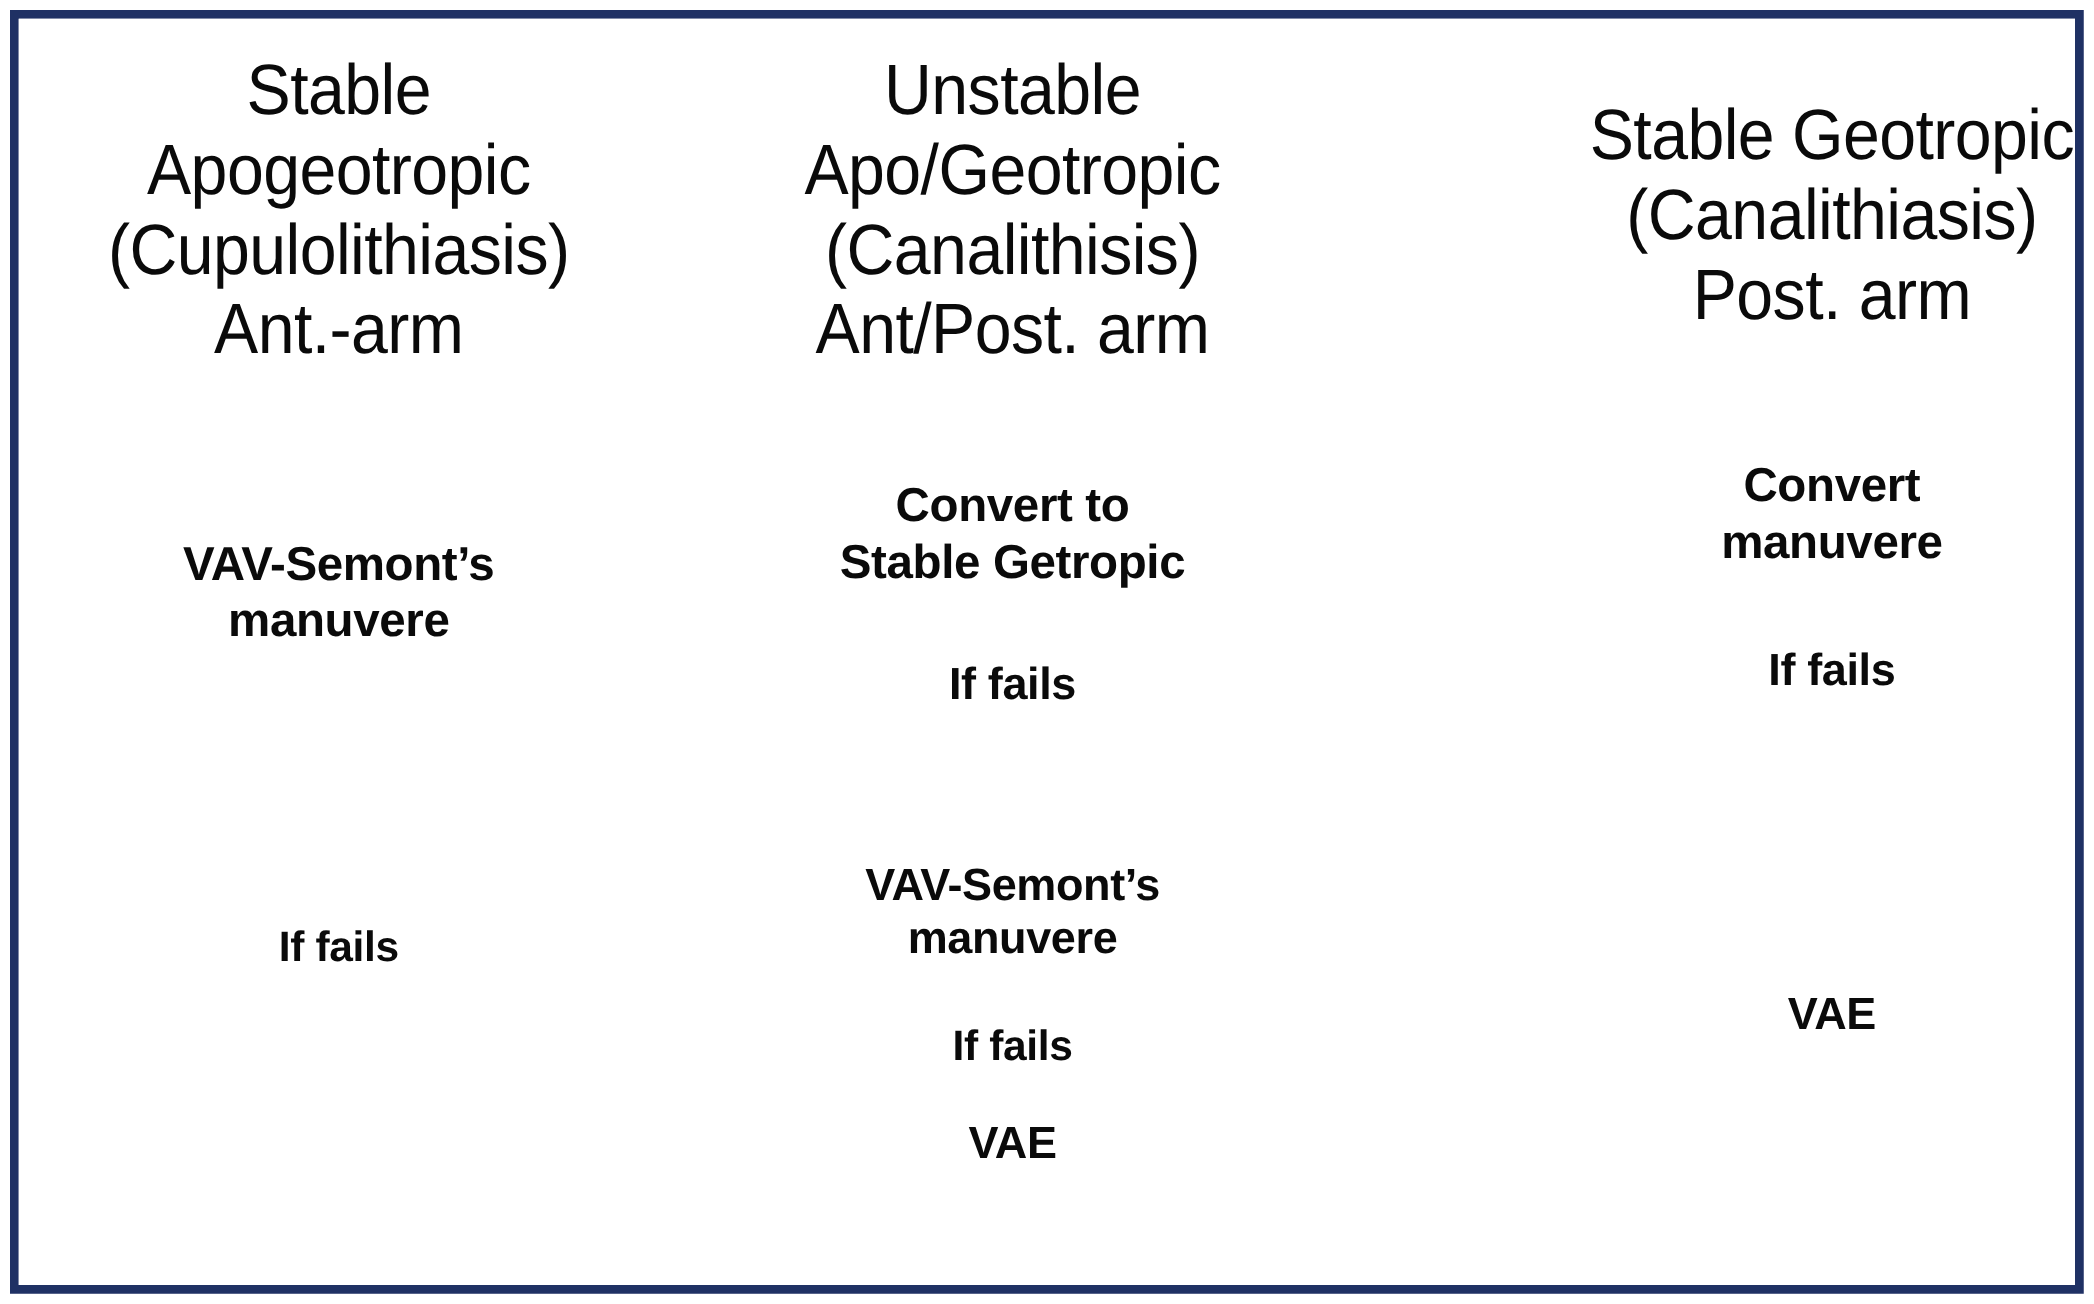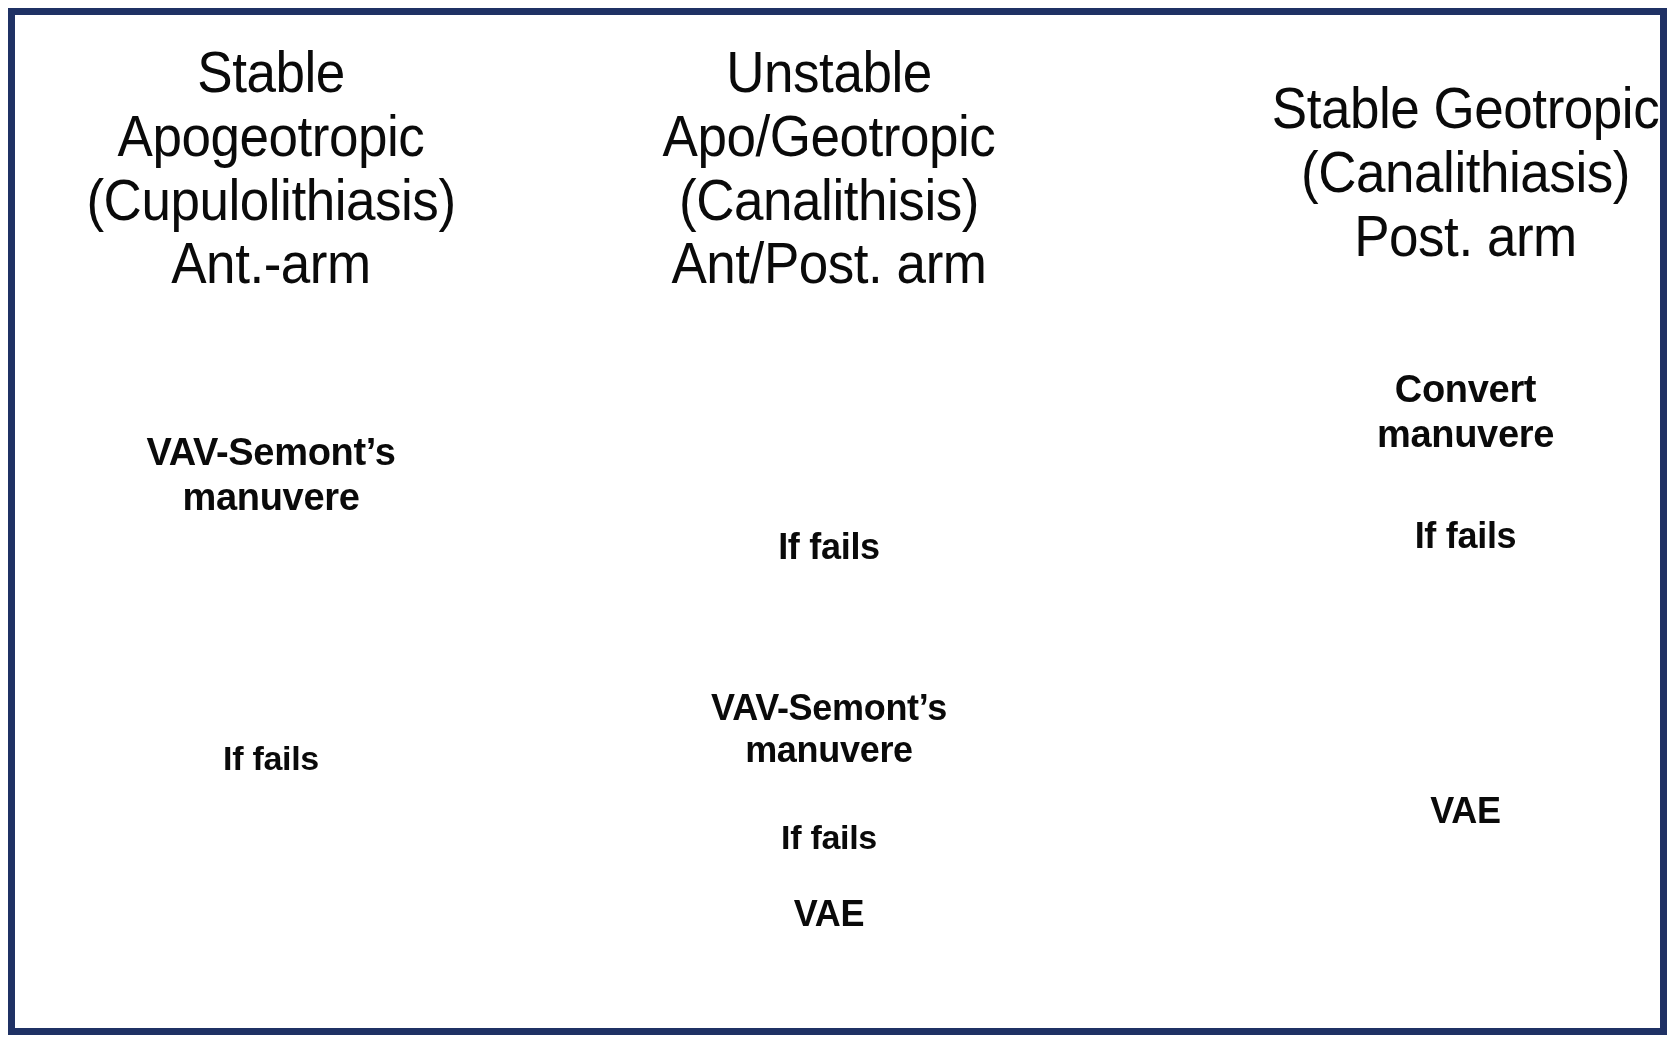--- a/index.html
+++ b/index.html
@@ -38,21 +38,21 @@
   .column {
     position: absolute;
     top: 0;
     height: 100%;
     text-align: center;
     color: #0a0a0a;
   }
 
   
   #column-1 { left: 0px;    width: 512px; }   
-  #column-2 { left: 564px;  width: 500px; }   
+  #column-2 { left: 545px;  width: 500px; }   
   #column-3 { left: 1176px; width: 549px; }   
 
   
   .col-header {
     position: absolute;
     left: 0;
     width: 100%;
     font-weight: 400;
     font-size: 57px;
     line-height: 1.12;
@@ -96,20 +96,22 @@
       <div class="step sm" style="top: 723px;">If fails</div>
 
     </div>
 
     <div class="column" id="column-2">
       <div class="col-header" style="top: 26px;">Unstable
 Apo/Geotropic
 (Canalithisis)
 Ant/Post. arm</div>
 
+      <div class="step lg" style="top: 368px;">Convert to
+Stable Getropic</div>
 
       <div class="step md" style="top: 511px;">If fails</div>
 
       <div class="step md" style="top: 672px;">VAV-Semont’s
 manuvere</div>
 
       <div class="step sm" style="top: 802px;">If fails</div>
 
       <div class="step md" style="top: 878px;">VAE</div>
     </div>

